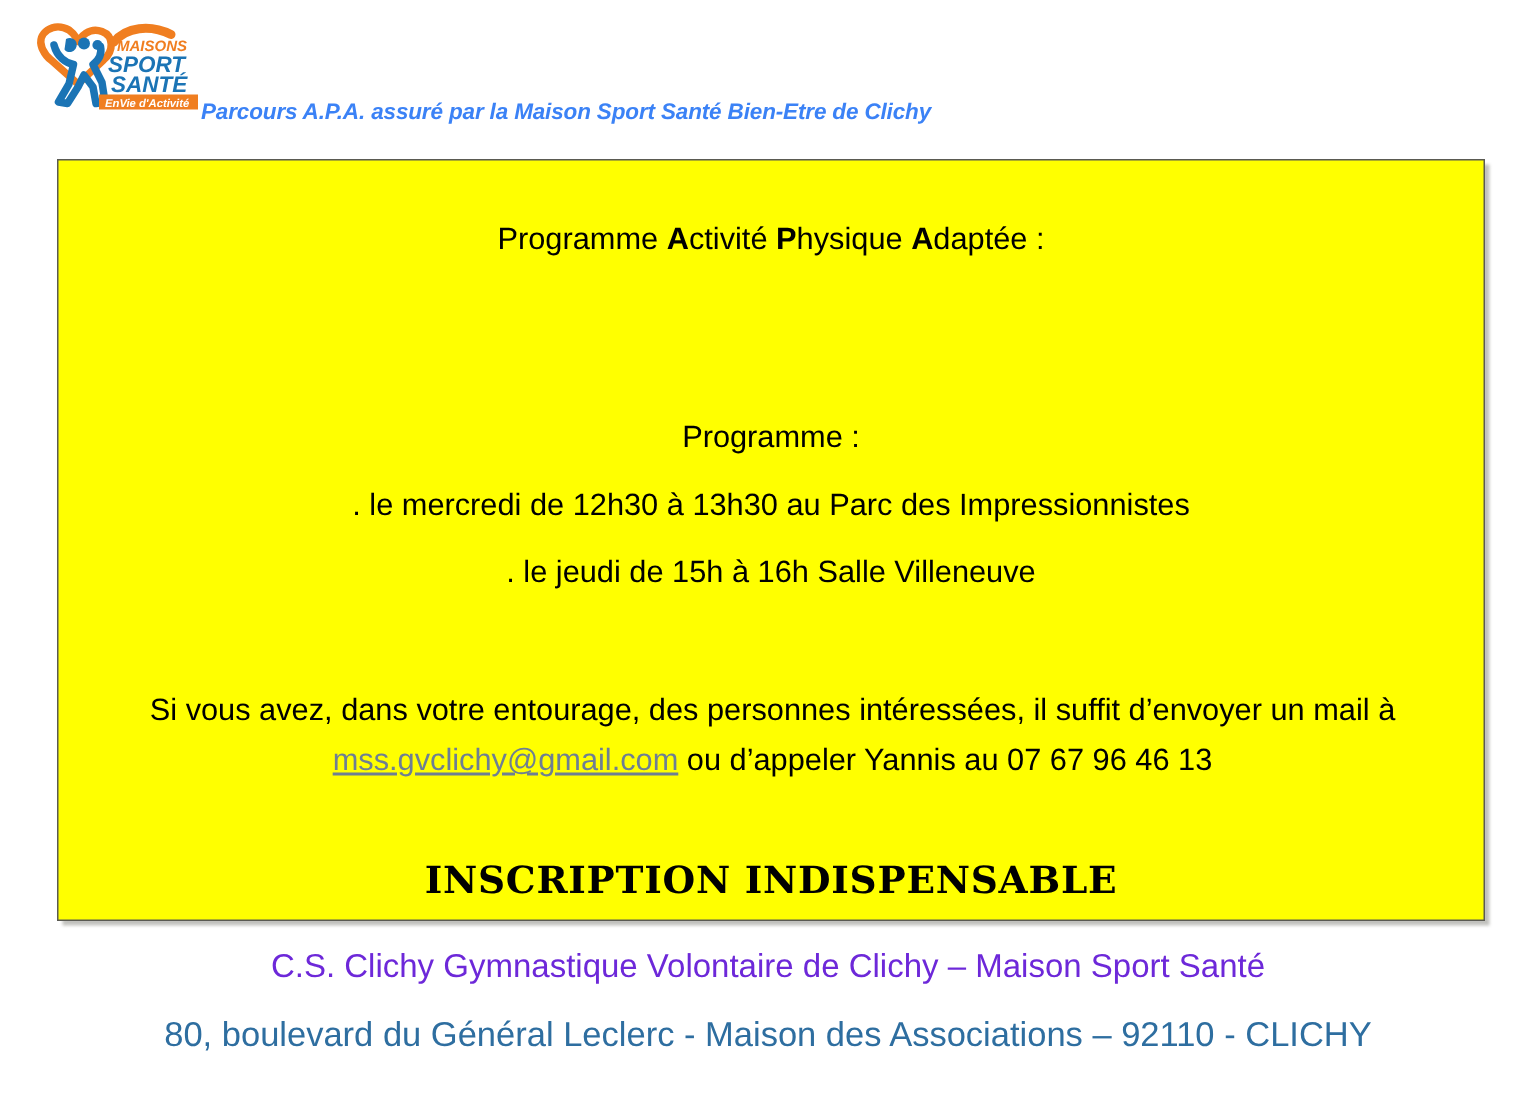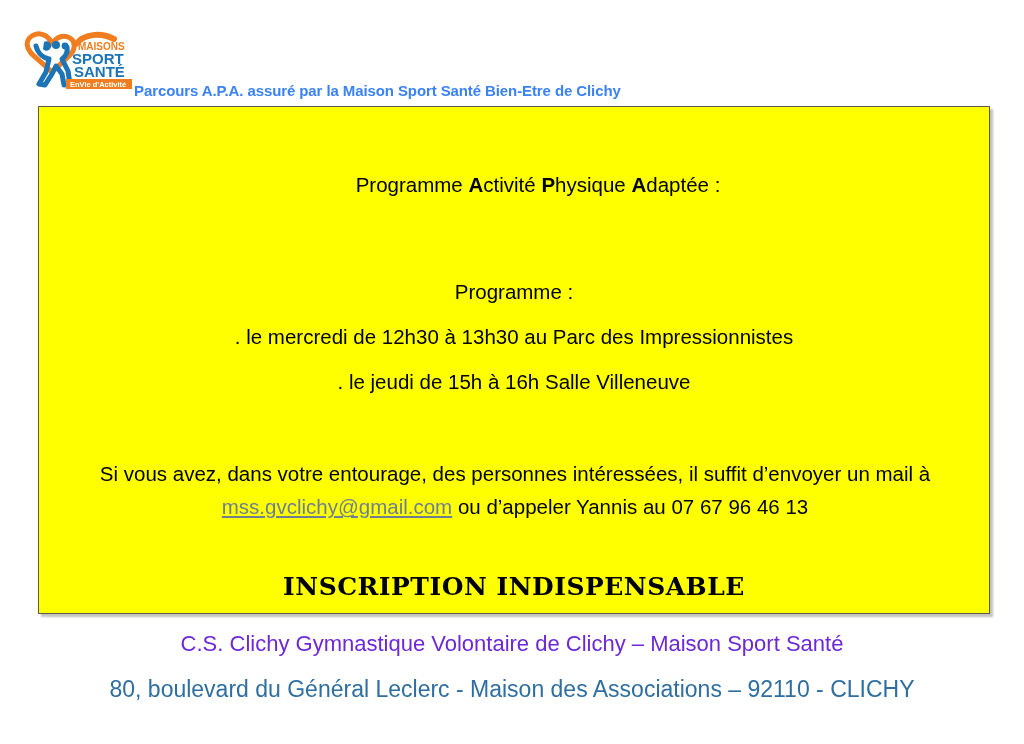--- a/index.html
+++ b/index.html
@@ -12,23 +12,24 @@
     background: #ffffff;
     font-family: "Liberation Sans", sans-serif;
     overflow: hidden;
     position: relative;
   }
 
   
   #header {
     position: absolute;
     left: 0;
-    top: 16px;
+    top: 0;
     width: 883px;
     height: 106px;
+    font-style: italic;
   }
 
   #logo {
     position: absolute;
     left: 22px;
     top: 12px;
     width: 112px;
     height: 62px;
   }
   #logo svg { display: block; }
@@ -72,21 +73,21 @@
     position: absolute;
     color: #000000;
     font-size: 20.5px;
     line-height: 1.62;
     text-align: center;
     font-family: "Liberation Sans", sans-serif;
   }
 
   .b { font-weight: bold; }
 
-  #line-programme-apa { top: 65px; margin-left: 24px; }
+  #line-programme-apa { top: 40px; }
   #para-offer { left: 18px; width: 916px; top: 93px; }
   #line-programme { top: 172px; }
   #line-mercredi   { top: 217px; }
   #line-jeudi      { top: 262px; }
   #line-autonomie  { top: 307px; }
   #para-contact    { left: 16px; width: 920px; top: 350px; }
 
   #email-link {
     color: #6e7f93;
   }

